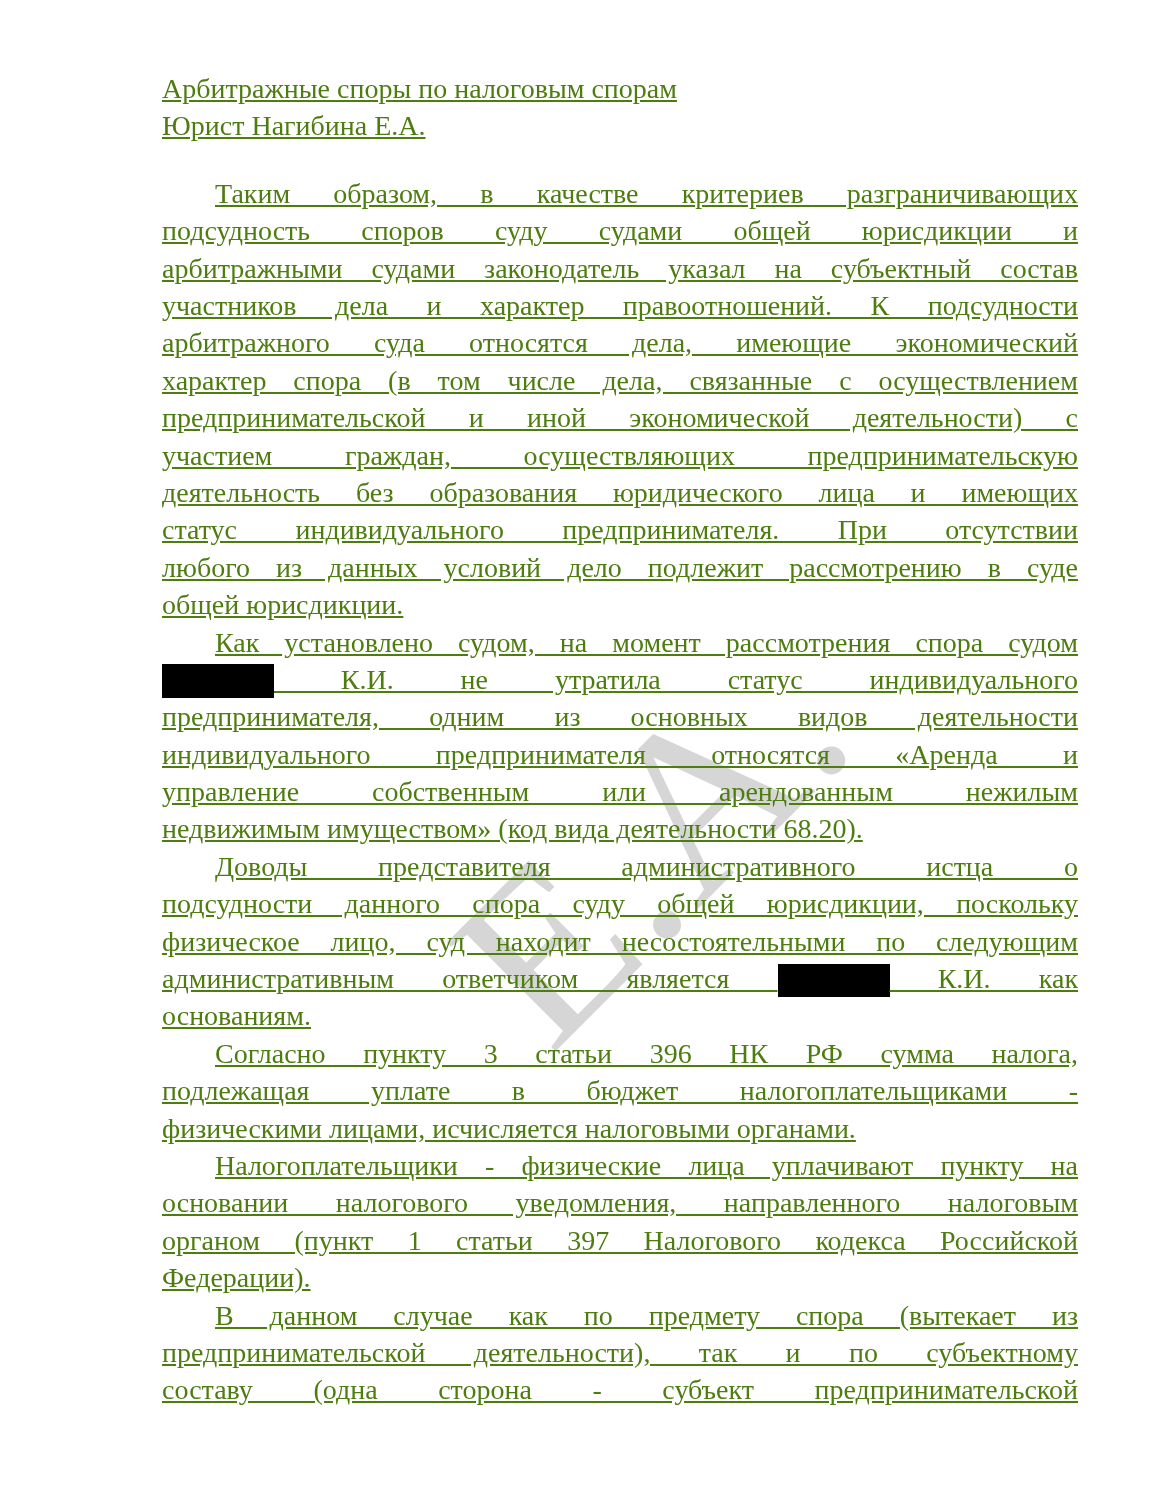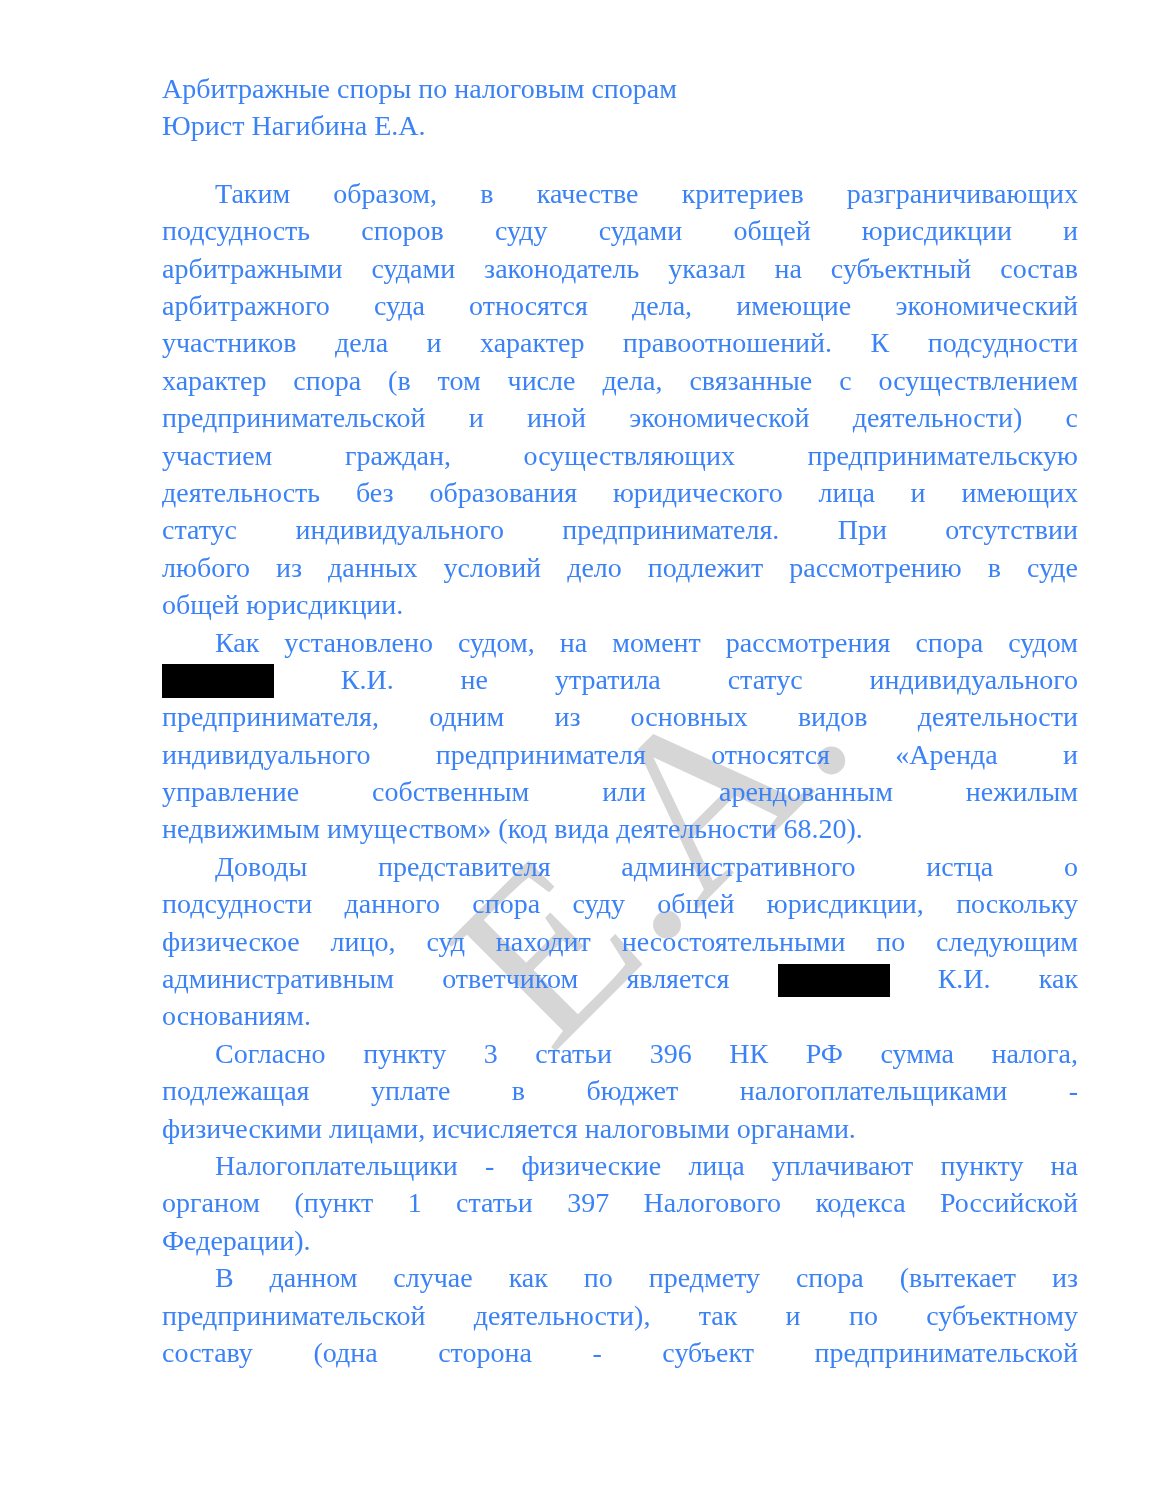--- a/index.html
+++ b/index.html
@@ -74,31 +74,31 @@
     height: 36px;
     background: #000000;
     vertical-align: middle;
   }
 </style>
 </head>
 <body style="background: rgb(255, 255, 255);">
 
 <div class="page">
   <div class="watermark" style="color: rgb(214, 214, 214);">Е.А.</div>
-  <div class="doc" style="color: #3b82f6;">
+  <div class="doc" style="color: #4d7c0f; text-decoration: underline;">
     <div class="doc-title">Арбитражные споры по налоговым спорам</div>
     <div class="doc-author">Юрист Нагибина Е.А.</div>
     <div class="gap"></div>
     <div>
         <div>
           <div class="line indent">Таким образом, в качестве критериев разграничивающих</div>
           <div class="line">подсудность споров суду судами общей юрисдикции и</div>
           <div class="line">арбитражными судами законодатель указал на субъектный состав</div>
+          <div class="line">участников дела и характер правоотношений. К подсудности</div>
           <div class="line">арбитражного суда относятся дела, имеющие экономический</div>
-          <div class="line">участников дела и характер правоотношений. К подсудности</div>
           <div class="line">характер спора (в том числе дела, связанные с осуществлением</div>
           <div class="line">предпринимательской и иной экономической деятельности) с</div>
           <div class="line">участием граждан, осуществляющих предпринимательскую</div>
           <div class="line">деятельность без образования юридического лица и имеющих</div>
           <div class="line">статус индивидуального предпринимателя. При отсутствии</div>
           <div class="line">любого из данных условий дело подлежит рассмотрению в суде</div>
           <div class="line no-justify">общей юрисдикции.</div>
         </div>
         <div>
           <div class="line indent">Как установлено судом, на момент рассмотрения спора судом</div>
@@ -115,20 +115,21 @@
           <div class="line">административным ответчиком является <span class="redaction" style="background: rgb(0, 0, 0);"></span> К.И. как</div>
           <div class="line no-justify">основаниям.</div>
         </div>
         <div>
           <div class="line indent">Согласно пункту 3 статьи 396 НК РФ сумма налога,</div>
           <div class="line">подлежащая уплате в бюджет налогоплательщиками -</div>
           <div class="line no-justify">физическими лицами, исчисляется налоговыми органами.</div>
         </div>
         <div>
           <div class="line indent">Налогоплательщики - физические лица уплачивают пункту на</div>
+          <div class="line">основании налогового уведомления, направленного налоговым</div>
           <div class="line">органом (пункт 1 статьи 397 Налогового кодекса Российской</div>
           <div class="line no-justify">Федерации).</div>
         </div>
         <div>
           <div class="line indent">В данном случае как по предмету спора (вытекает из</div>
           <div class="line">предпринимательской деятельности), так и по субъектному</div>
           <div class="line">составу (одна сторона - субъект предпринимательской</div>
         </div>
       </div>
   </div>

